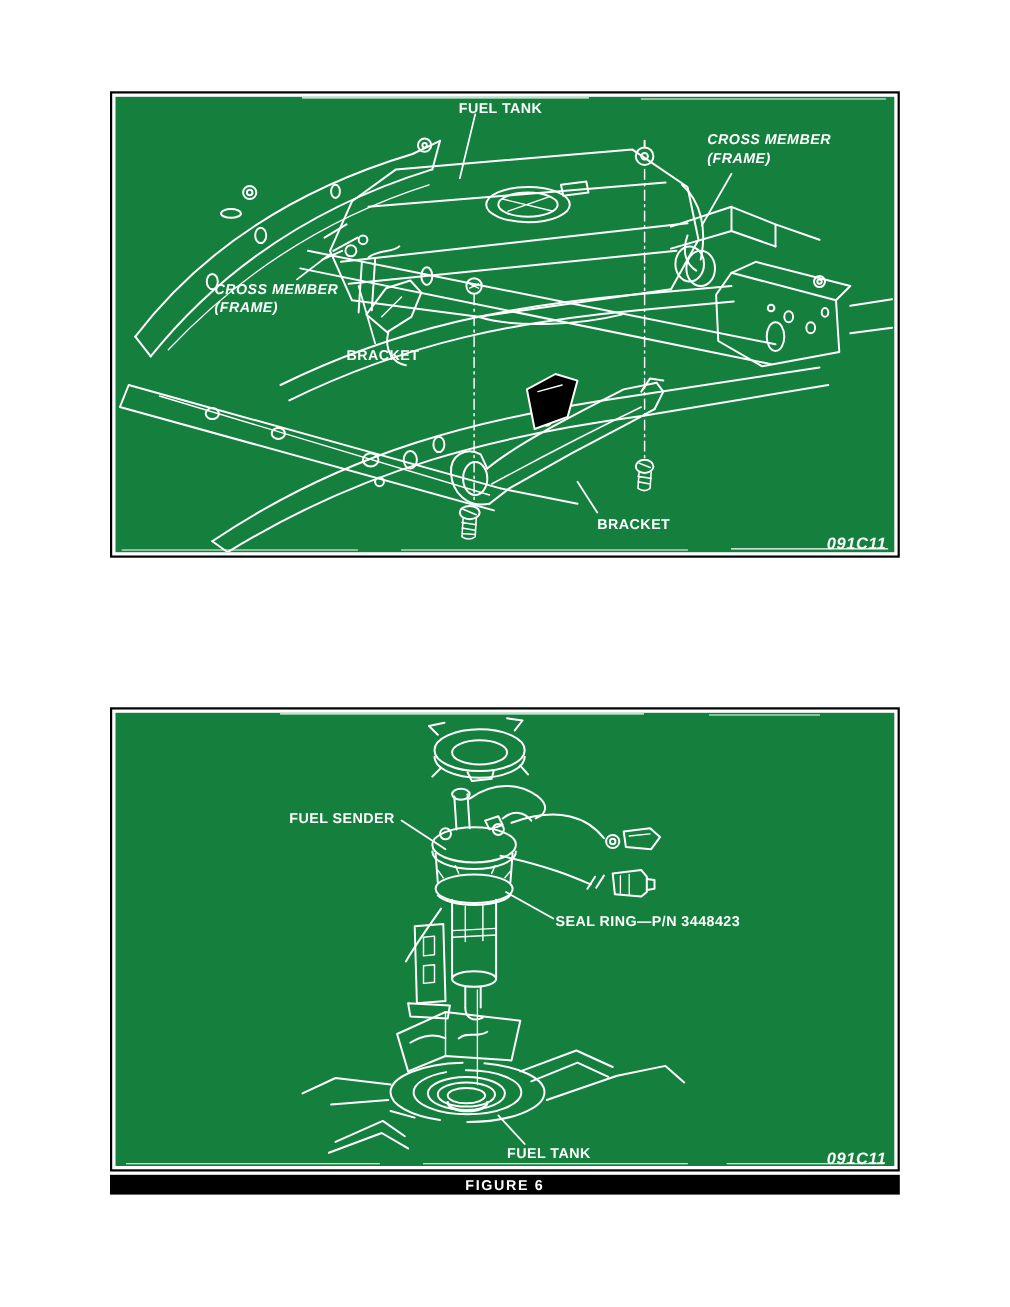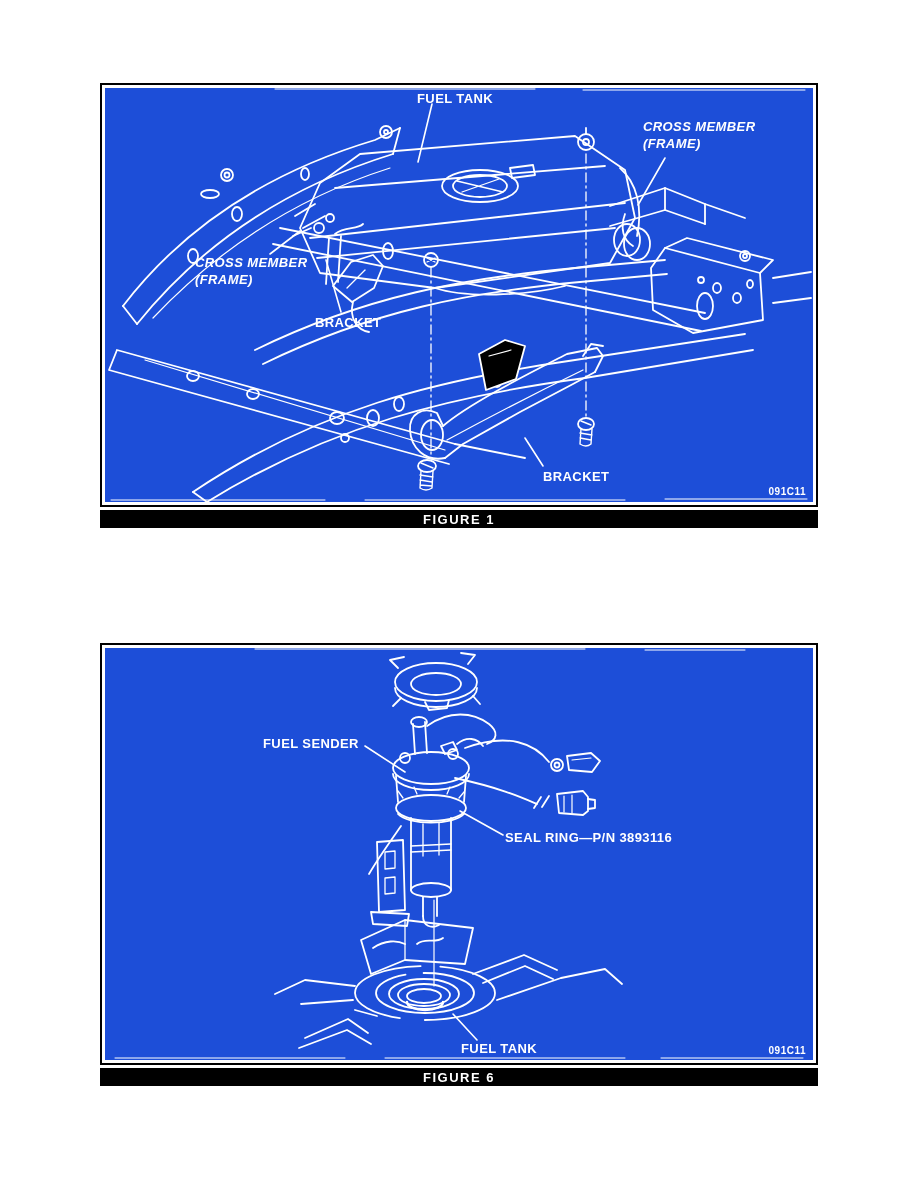--- a/index.html
+++ b/index.html
@@ -8,39 +8,39 @@
     background:#ffffff; overflow:hidden;
     font-family:"Liberation Sans", sans-serif;
   }
   .fig { position:absolute; left:100px; width:718px; }
   #fig1 { top:83px; }
   #fig2 { top:643px; }
   .artbox {
     border:2px solid #000; padding:3px; background:#fff;
     box-sizing:border-box; width:718px;
   }
-  .art { position:relative; background:#1d4ed8; overflow:hidden; }
+  .art { position:relative; background:#15803d; overflow:hidden; }
   #fig1 .art { width:708px; height:414px; }
   #fig2 .art { width:708px; height:412px; }
   .art svg { position:absolute; left:0; top:0; }
   .caption-bar {
     margin-top:3px; background:#000; height:18px; width:718px;
     display:flex; align-items:center; justify-content:center;
   }
   .caption {
     color:#fff; font-weight:bold; font-size:13px; letter-spacing:1.5px;
   }
   .lbl {
     position:absolute; color:#fff; font-weight:bold; font-size:13px;
     letter-spacing:0.4px; line-height:17px; white-space:nowrap;
   }
   .lbl span { display:block;font-style:italic; }
   .code {
     position:absolute; right:7px; color:#fff; font-weight:bold;
-    font-size:10px; letter-spacing:0.5px;
+    font-size:15px; letter-spacing:0.5px;font-style:italic;
   }
 </style>
 </head>
 <body>
 
 <div class="fig" id="fig1">
   <div class="artbox">
     <div class="art">
 
       <svg width="708" height="414" viewBox="0 0 708 414" fill="none" stroke="#ffffff" stroke-width="1.8" stroke-linecap="round" stroke-linejoin="round">
@@ -197,23 +197,20 @@
         <span>(FRAME)</span>
       </div>
 
       <div class="lbl" style="left:210px; top:226px;">BRACKET</div>
 
       <div class="lbl" style="left:438px; top:380px;">BRACKET</div>
 
       <div class="code" style="top:398px;">091C11</div>
     </div>
   </div>
-  <div class="caption-bar">
-    <span class="caption">FIGURE 1</span>
-  </div>
 </div>
 
 <div class="fig" id="fig2">
   <div class="artbox">
     <div class="art">
 
       <svg width="708" height="412" viewBox="0 0 708 412" fill="none" stroke="#ffffff" stroke-width="1.8" stroke-linecap="round" stroke-linejoin="round">
 
         <g stroke-width="1">
           <path d="M150,1 L480,1 M540,2 L640,2"></path>
@@ -303,21 +300,21 @@
 
         <g stroke-width="1.6">
           <path d="M260,98 L300,124"></path>
           <path d="M398,187 L355,163"></path>
           <path d="M348,366 L372,392"></path>
         </g>
       </svg>
 
       <div class="lbl" style="left:158px; top:87px;">FUEL SENDER</div>
 
-      <div class="lbl" style="left:400px; top:181px;">SEAL RING—P/N 3893116</div>
+      <div class="lbl" style="left:400px; top:181px;">SEAL RING—P/N 3448423</div>
 
       <div class="lbl" style="left:356px; top:392px;">FUEL TANK</div>
 
       <div class="code" style="top:397px;">091C11</div>
     </div>
   </div>
   <div class="caption-bar">
     <span class="caption">FIGURE 6</span>
   </div>
 </div>

